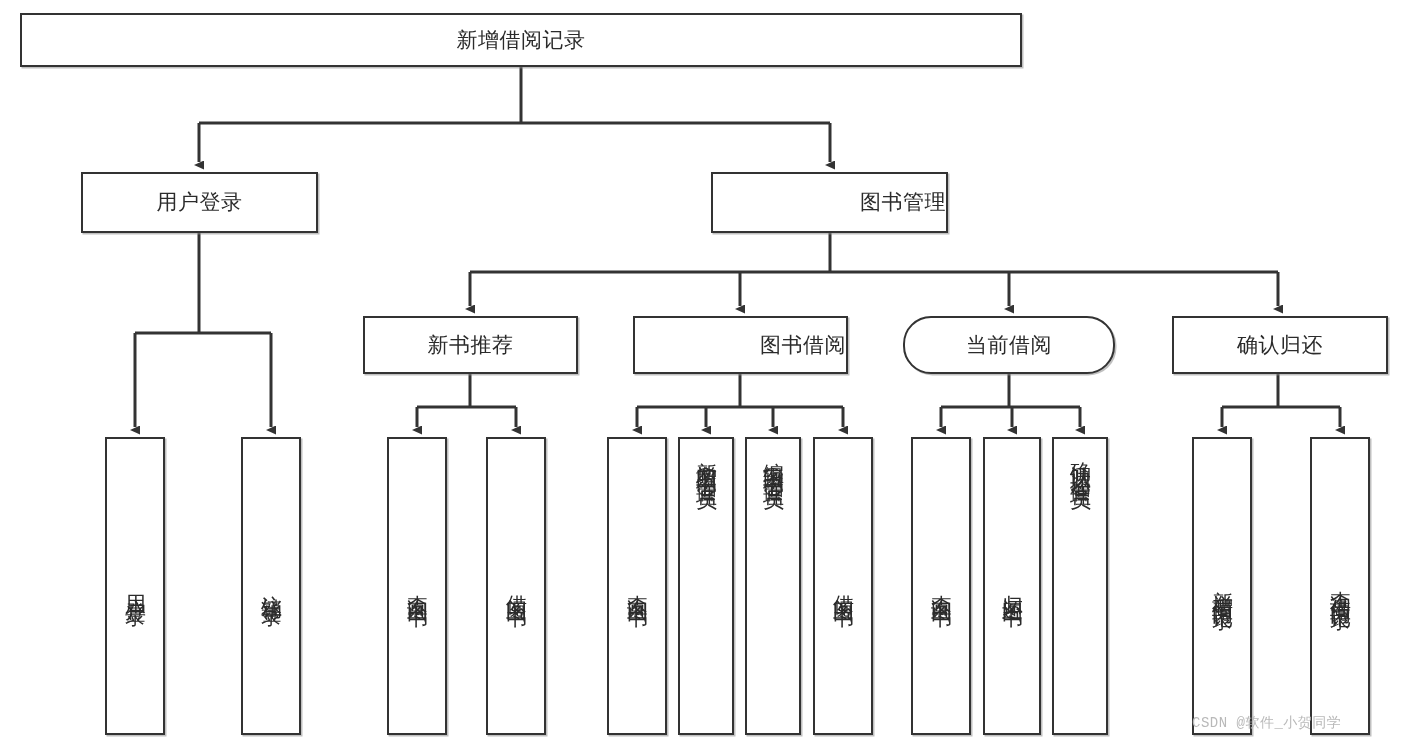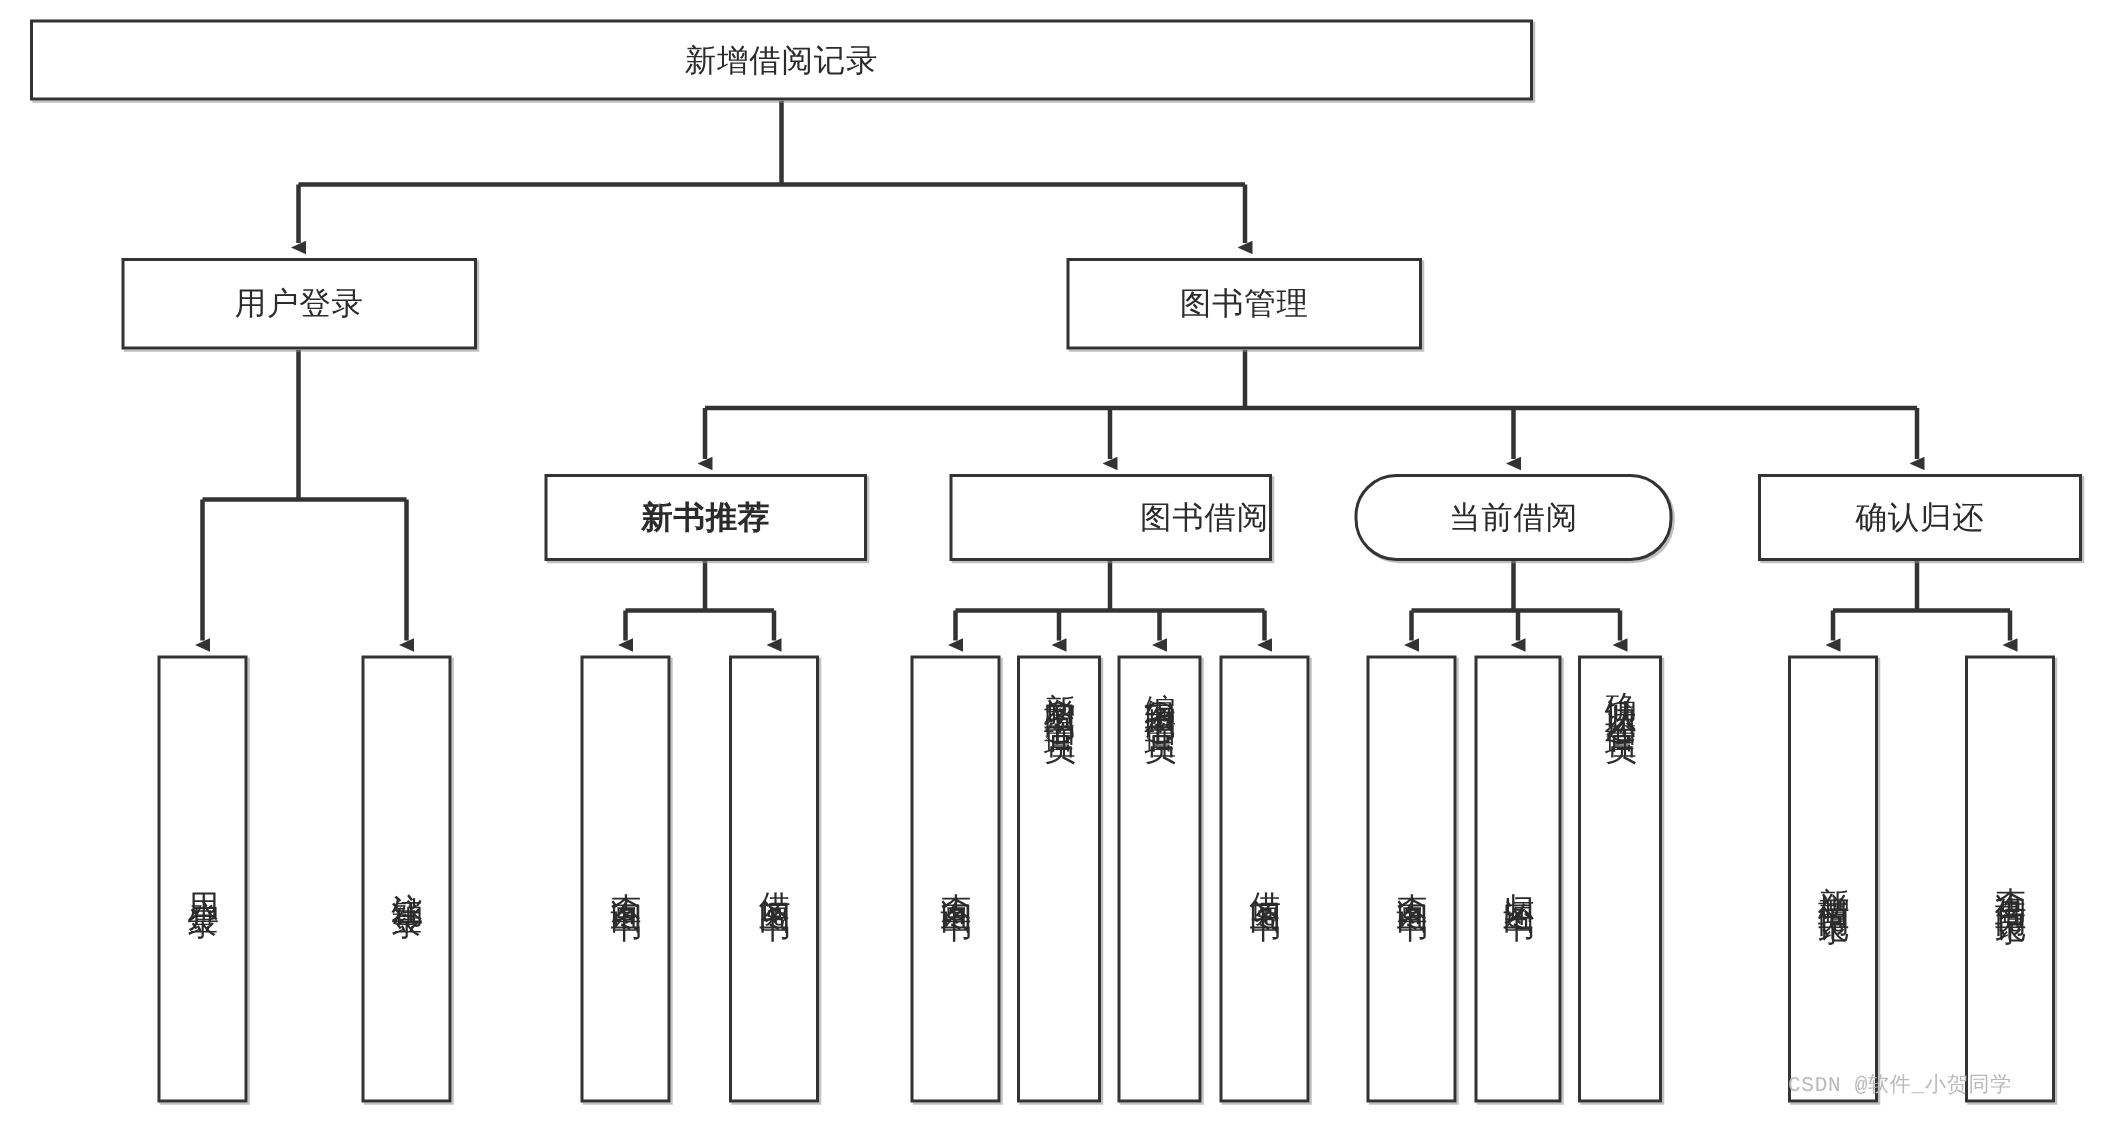--- a/index.html
+++ b/index.html
@@ -110,24 +110,24 @@
     </g>
 </svg>
 
 <div id="nodes-layer">
     <div class="node" style="left: 20px; top: 13px; width: 1002px; height: 54px;">
       <span class="node-label">新增借阅记录</span>
     </div>
     <div class="node" style="left: 81px; top: 172px; width: 237px; height: 61px;">
       <span class="node-label">用户登录</span>
     </div>
-    <div class="node" style="left: 711px; top: 172px; width: 237px; height: 61px;">
+    <div class="node" style="left: 711px; top: 172px; width: 237px; height: 61px; justify-content: flex-end;">
       <span class="node-label">图书管理</span>
     </div>
-    <div class="node" style="left: 363px; top: 316px; width: 215px; height: 58px; font-weight: bold;">
+    <div class="node" style="left: 363px; top: 316px; width: 215px; height: 58px;">
       <span class="node-label">新书推荐</span>
     </div>
     <div class="node" style="left: 633px; top: 316px; width: 215px; height: 58px; justify-content: flex-end;">
       <span class="node-label">图书借阅</span>
     </div>
     <div class="node" style="left: 903px; top: 316px; width: 212px; height: 58px; border-radius: 28px;">
       <span class="node-label">当前借阅</span>
     </div>
     <div class="node" style="left: 1172px; top: 316px; width: 216px; height: 58px;">
       <span class="node-label">确认归还</span>

